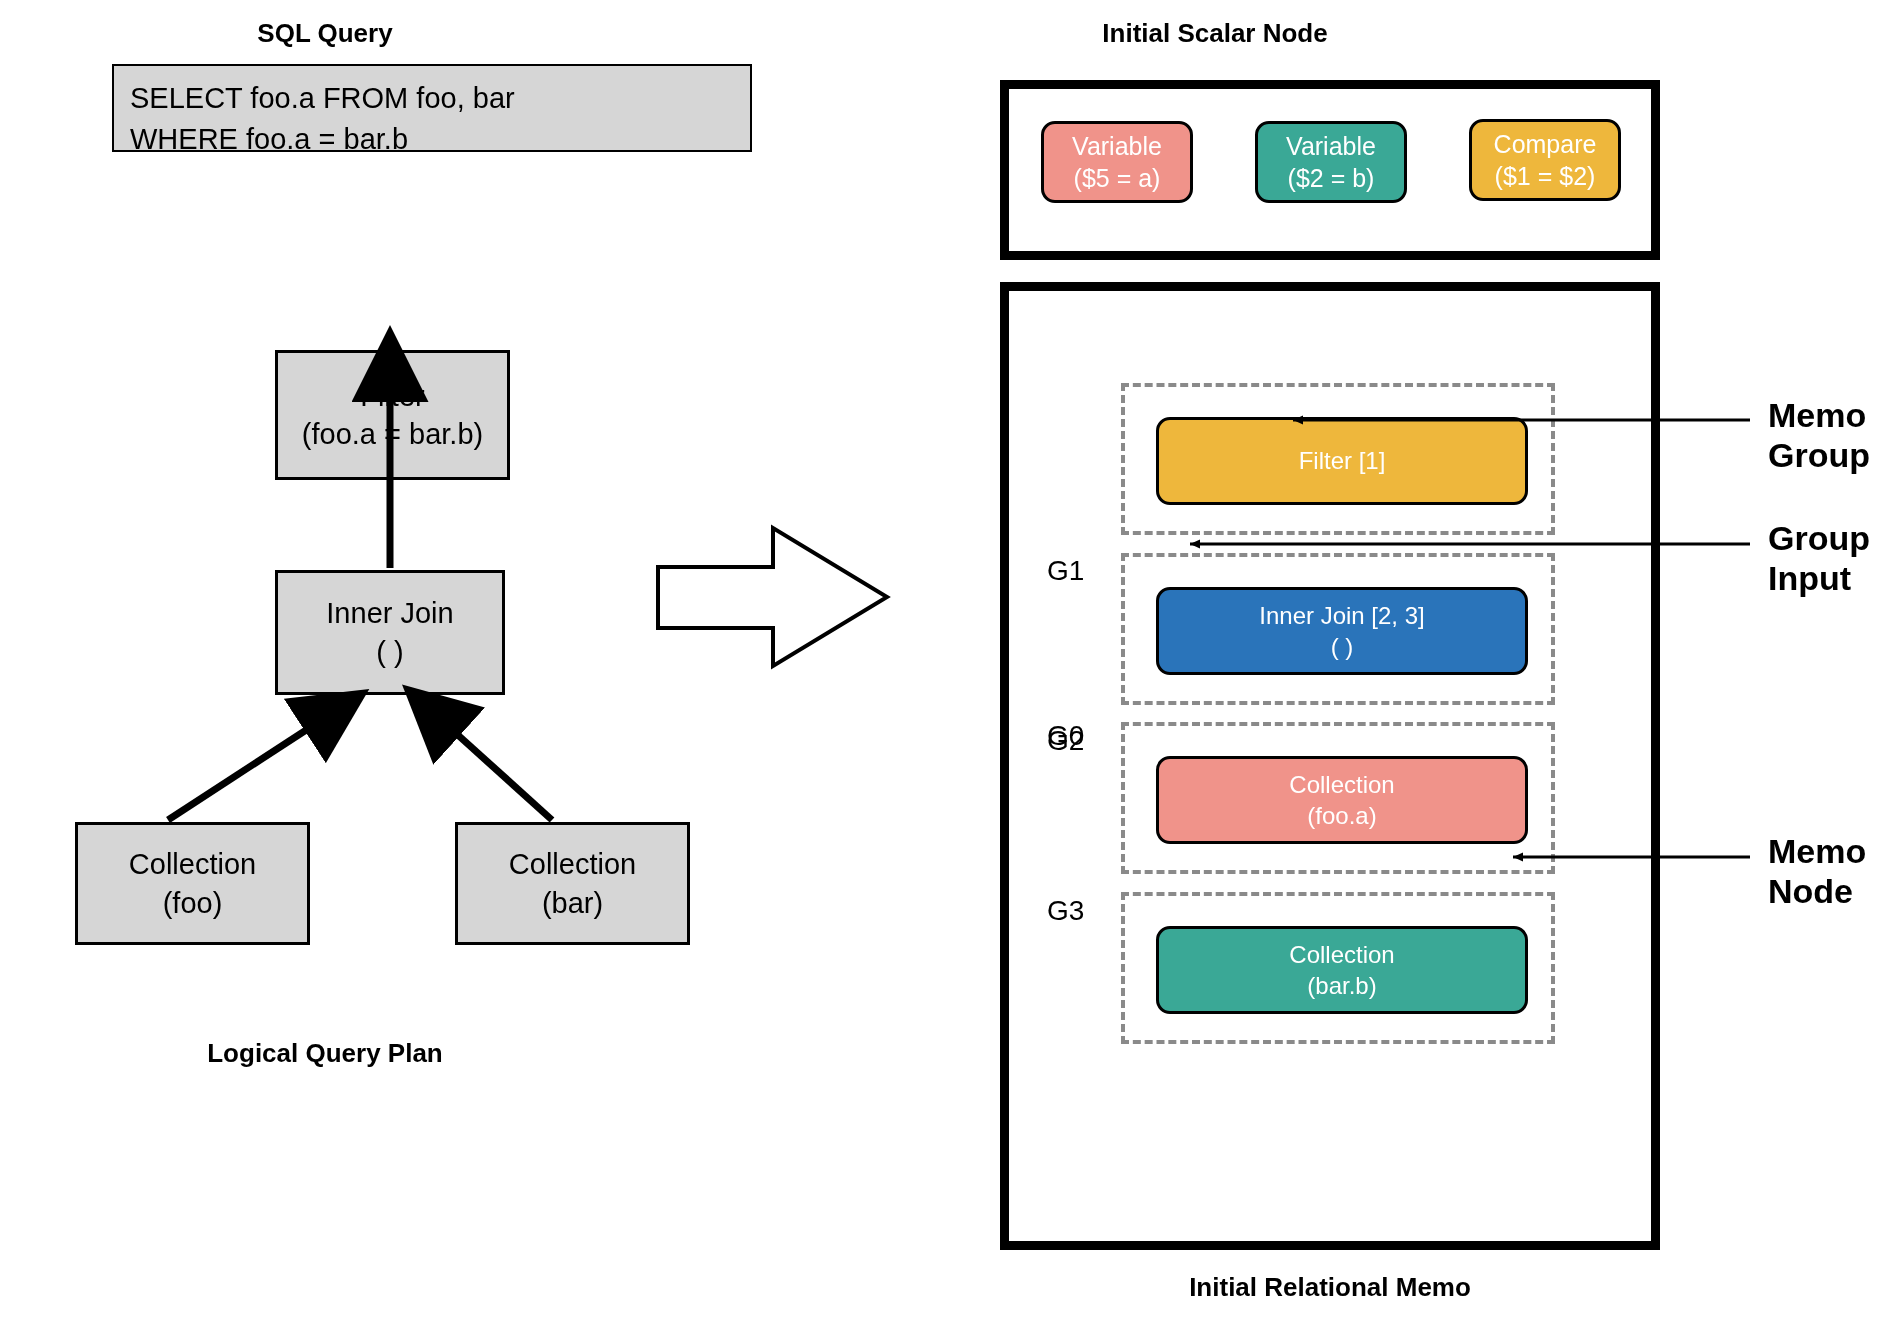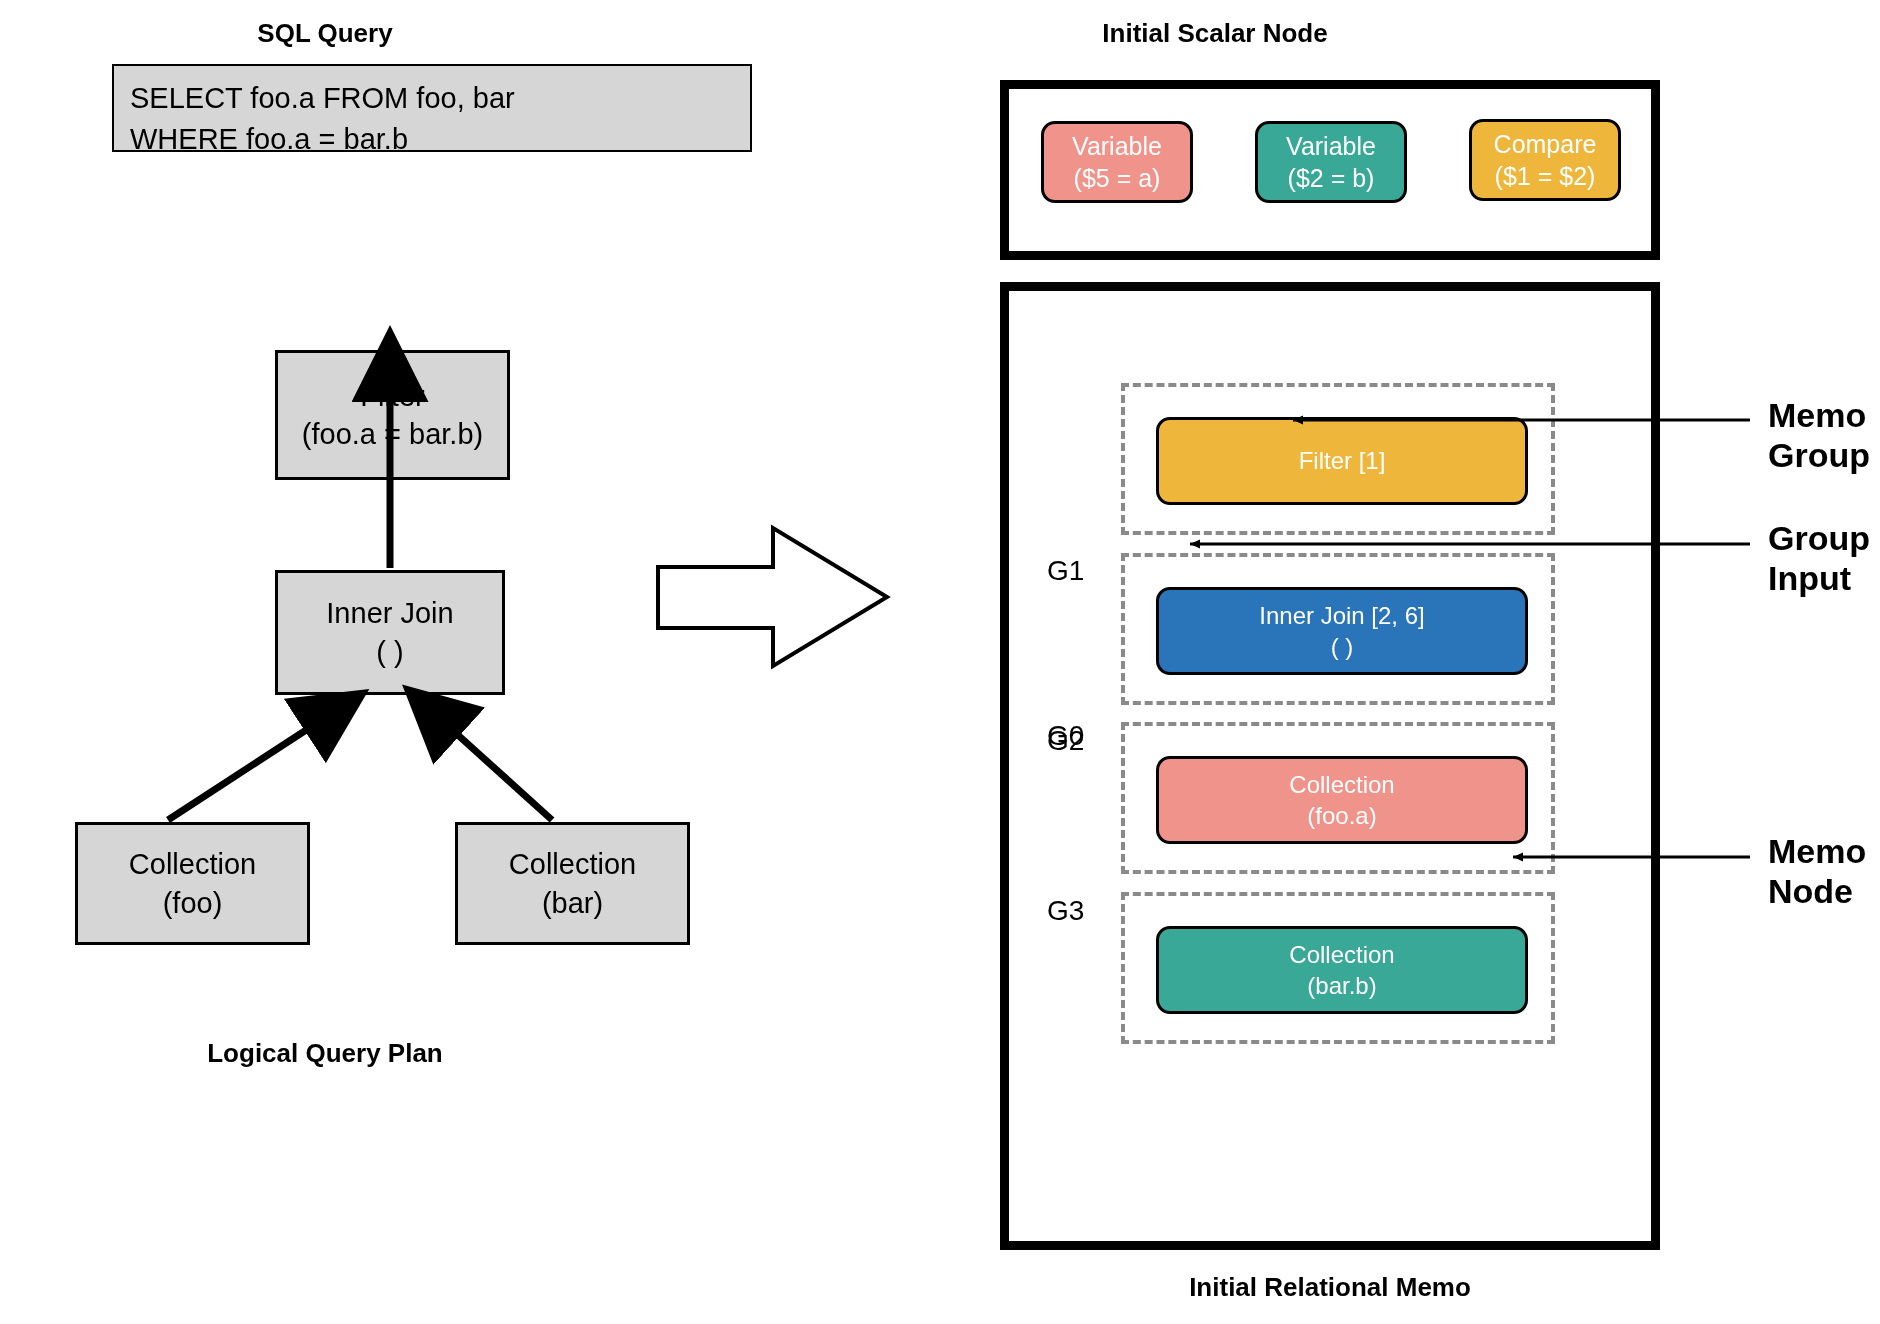--- a/index.html
+++ b/index.html
@@ -158,21 +158,21 @@
   <div class="abs group-label" style="left:38px; top:445px; width:60px; transform:translateY(-50%);">G0</div>
   <div class="abs group-dash" style="left:112px; top:92px; width:434px; height:152px;">
     <div class="abs node rel" style="left:31px; top:30px; width:372px; height:88px; background:#eeb73c;">
       <div>Filter [1]</div>
     </div>
   </div>
 
   <div class="abs group-label" style="left:38px; top:264px; width:60px;">G1</div>
   <div class="abs group-dash" style="left:112px; top:262px; width:434px; height:152px;">
     <div class="abs node rel" style="left:31px; top:30px; width:372px; height:88px; background:#2a74ba;">
-      <div>Inner Join [2, 6]</div>
+      <div>Inner Join [2, 3]</div>
       <div>( )</div>
     </div>
   </div>
 
   <div class="abs group-label" style="left:38px; top:434px; width:60px;">G2</div>
   <div class="abs group-dash" style="left:112px; top:431px; width:434px; height:152px;">
     <div class="abs node rel" style="left:31px; top:30px; width:372px; height:88px; background:#f0938a;">
       <div>Collection</div>
       <div>(foo.a)</div>
     </div>

